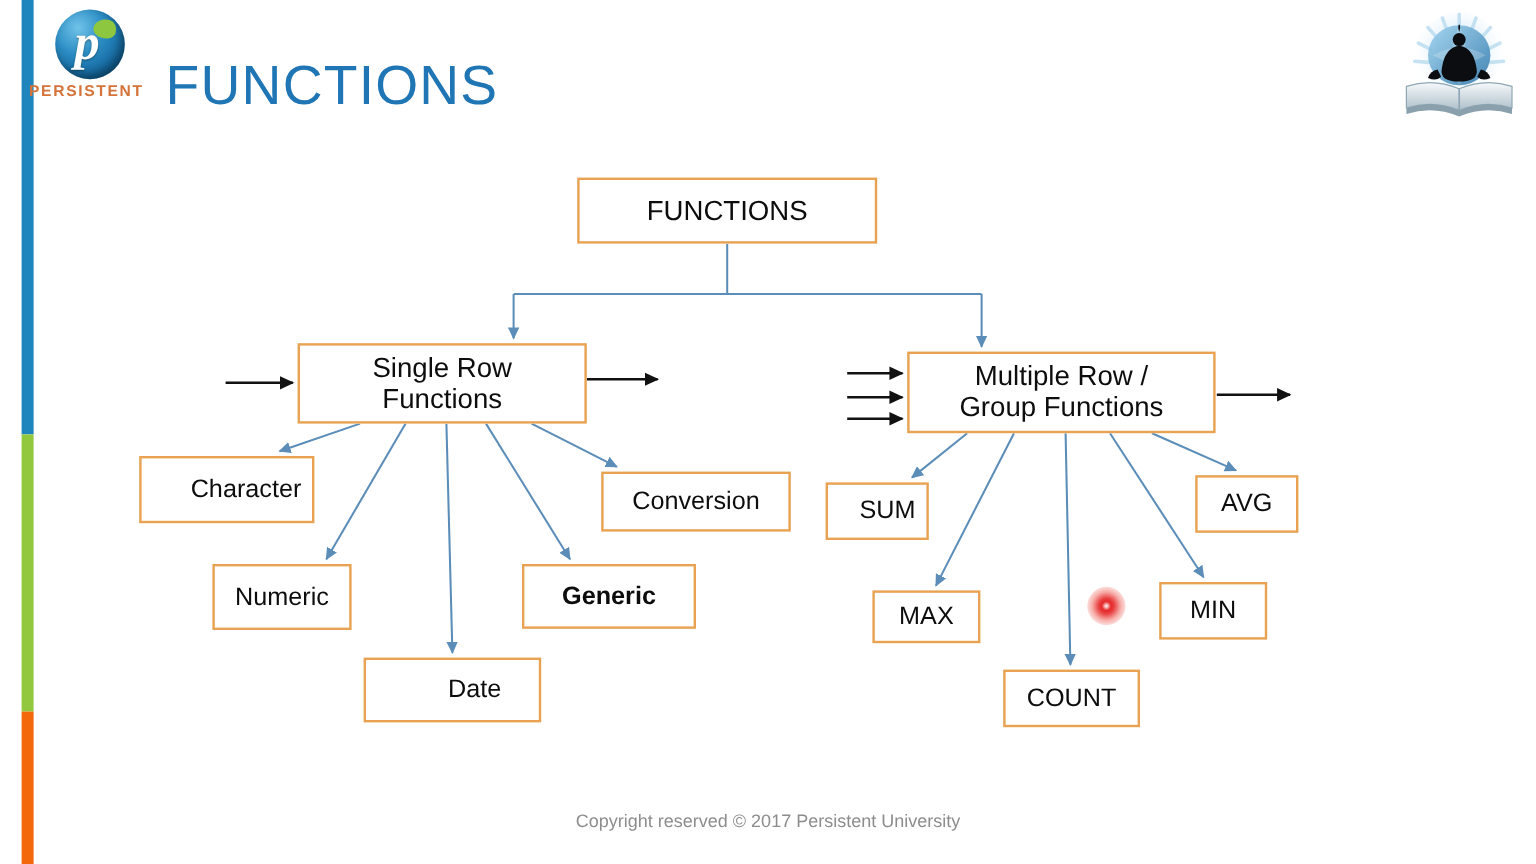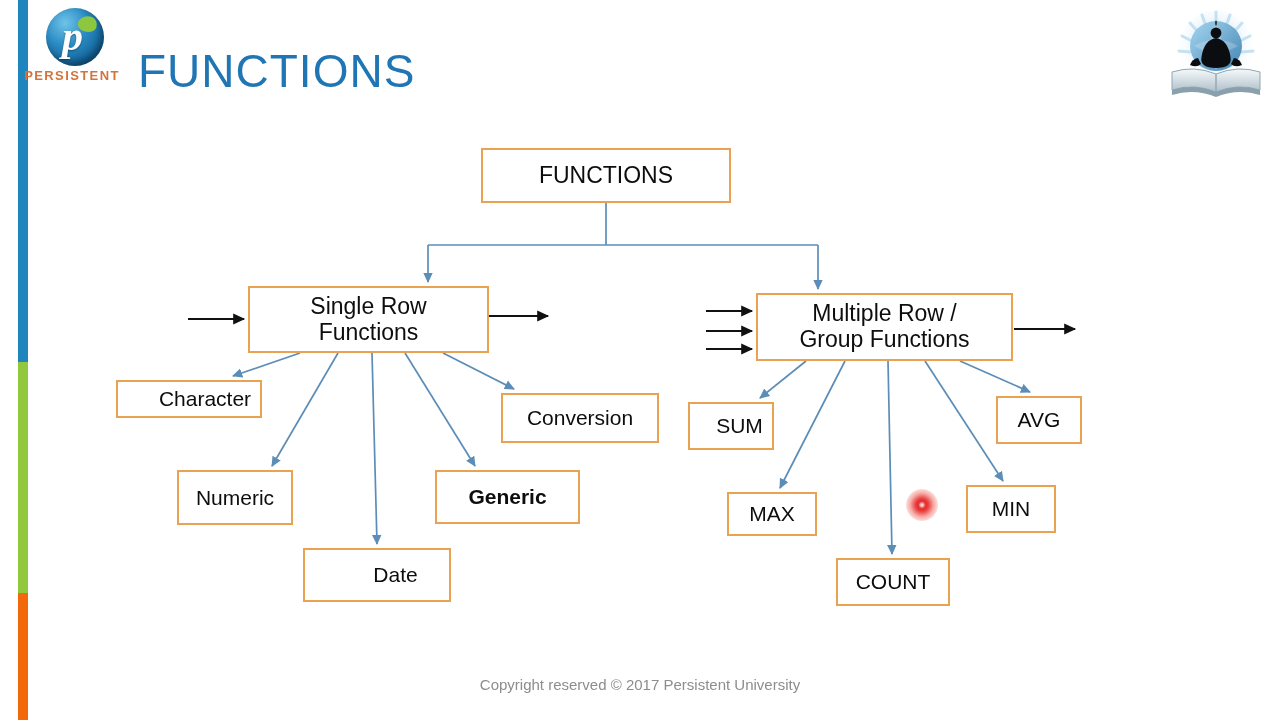--- a/index.html
+++ b/index.html
@@ -113,21 +113,21 @@
     justify-content: center;
     text-align: center;
     font-size: 21px;
     line-height: 1.12;
     font-weight: 400;
     white-space: pre-line;
   }
   .node.root     { left:481px; top:148px; width:250px; height:55px; font-size:23px; }
   .node.single   { left:248px; top:286px; width:241px; height:67px; font-size:23px; }
   .node.multiple { left:756px; top:293px; width:257px; height:68px; font-size:23px; }
-  .node.character  { left:116px; top:380px; width:146px; height:38px;padding-left:32px; }
+  .node.character  { left:116px; top:380px; width:146px; height:56px;padding-left:32px; }
   .node.numeric    { left:177px; top:470px; width:116px; height:55px; }
   .node.date       { left:303px; top:548px; width:148px; height:54px;padding-left:37px; }
   .node.generic    { left:435px; top:470px; width:145px; height:54px;font-weight:bold; }
   .node.conversion { left:501px; top:393px; width:158px; height:50px; }
   .node.sum    { left:688px; top:402px; width:86px; height:48px;padding-left:17px; }
   .node.max    { left:727px; top:492px; width:90px; height:44px;text-align:right; }
   .node.count  { left:836px; top:558px; width:114px; height:48px; }
   .node.min    { left:966px; top:485px; width:90px; height:48px; }
   .node.avg    { left:996px; top:396px; width:86px; height:48px; }
 

